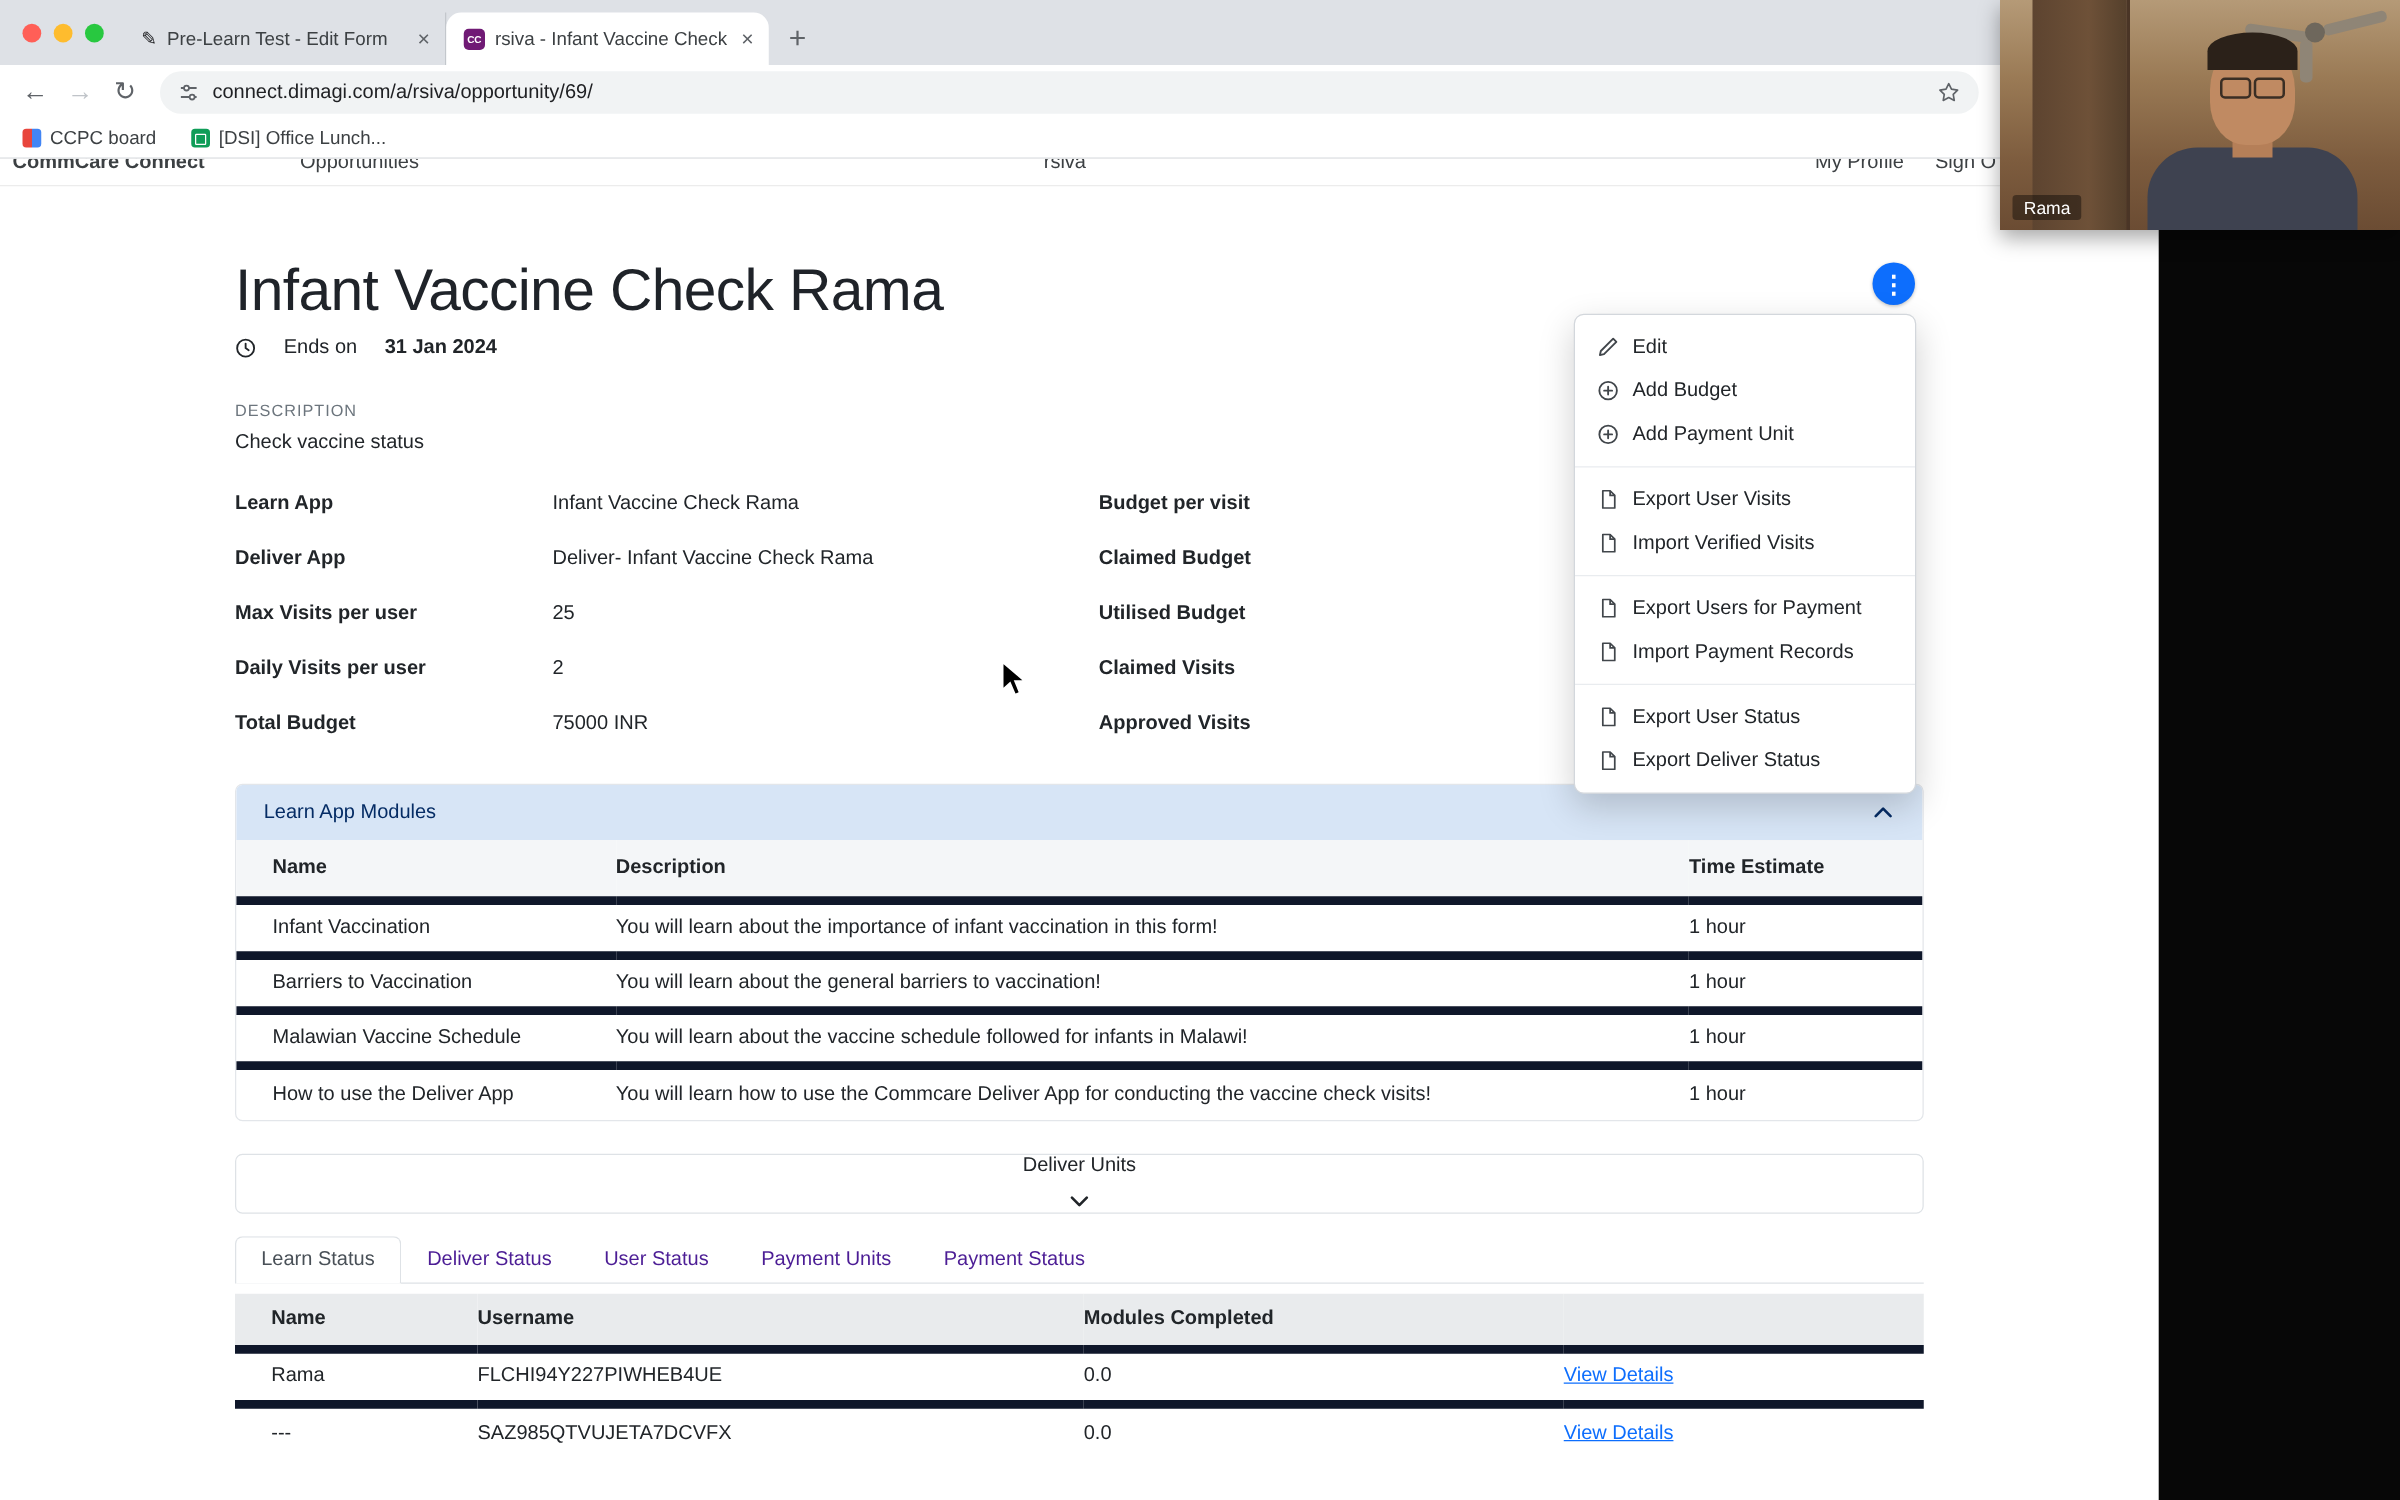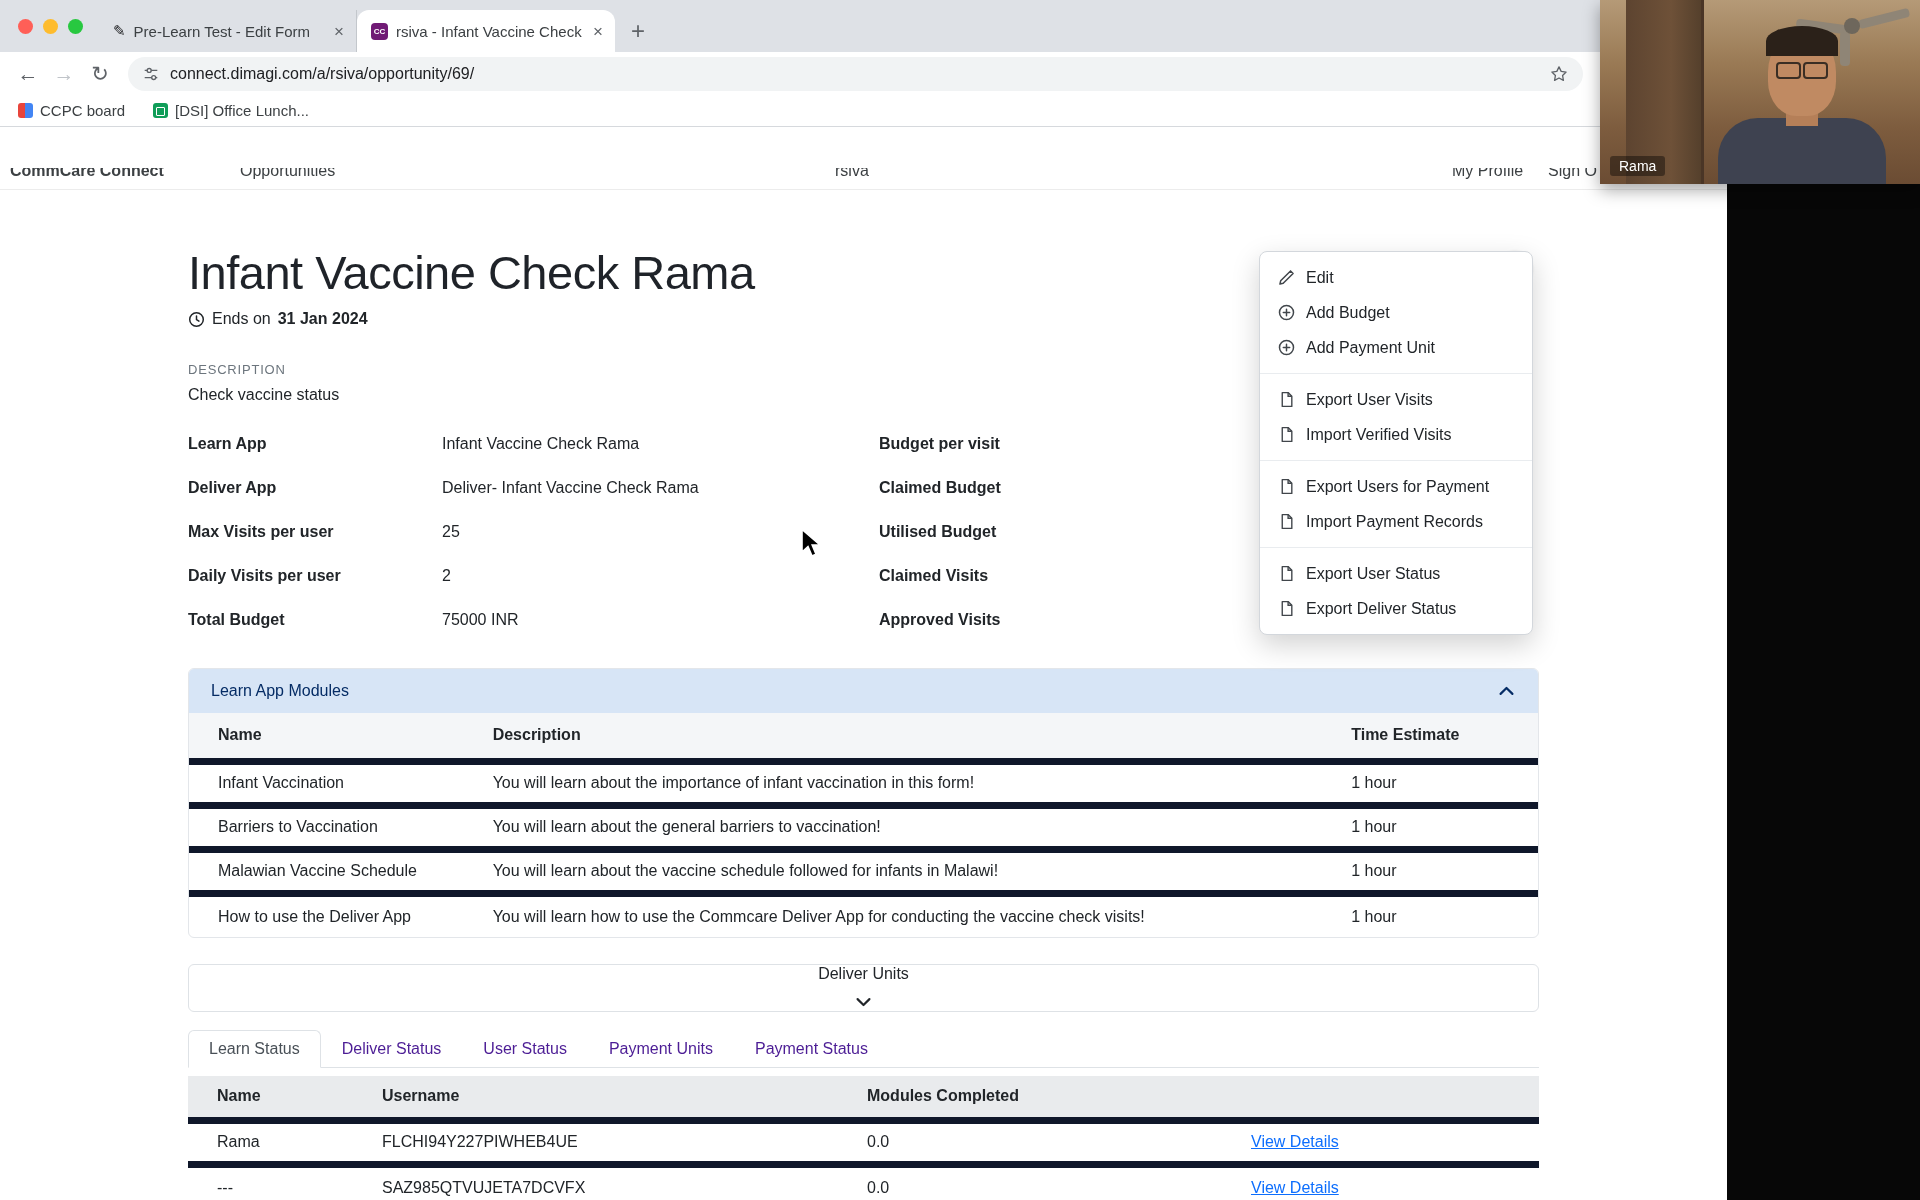--- a/index.html
+++ b/index.html
@@ -33,34 +33,34 @@
 
   .bookmarksrow { position:absolute; left:0; top:95px; width:100%; height:32px; background:#fff; border-bottom:1px solid #d6d9dd; display:flex; align-items:center; gap:28px; padding:0 18px; }
   .bookmark { display:flex; align-items:center; gap:7px; font-size:15px; color:#3c4043; }
   .bm-icon-board { width:15px; height:15px; border-radius:3px; background:linear-gradient(90deg,#e8453c 50%,#4285f4 50%); }
   .bm-icon-sheet { width:15px; height:15px; border-radius:3px; background:#0f9d58; position:relative; }
   .bm-icon-sheet::after { content:""; position:absolute; left:3px; top:4px; right:3px; height:7px; border:1px solid #fff; border-radius:1px; }
 
   
   .viewport { position:absolute; left:0; top:127px; width:100%; height:1073px; background:#fff; overflow:hidden; }
 
-  .topnav { height:22px; overflow:hidden; position:relative; border-bottom:1px solid #ececec;margin-top:41px; }
+  .topnav { height:22px; overflow:hidden; position:relative; border-bottom:1px solid #ececec; }
   .topnav-inner { position:absolute; top:-17px; left:0; width:100%; height:40px; }
   .topnav-inner span { position:absolute; top:0; height:40px; line-height:40px; font-size:16px; color:#3c4043; white-space:nowrap; }
   .nav-brand { left:10px; font-size:18px; font-weight:bold; color:#1b1b1b; }
   .nav-opps { left:240px; }
   .nav-org { left:835px;text-align:center; }
   .nav-profile { left:1452px; }
   .nav-signout { left:1548px; }
 
   .content { position:relative; width:1351px; margin:12px auto; color:#212529; }
 
   .page-header { position:relative; margin-top:56px; }
   .page-title { font-size:47px; font-weight:500; letter-spacing:-0.5px; color:#1f2329; line-height:1.15; }
-  .ends-on { margin-top:10px; display:flex; align-items:center; gap:7px; font-size:16px; color:#212529; }
+  .ends-on { margin-top:10px; display:flex; align-items:center; gap:22px; font-size:16px; color:#212529; }
   .ends-on b { font-weight:bold; }
   .fab { position:absolute; right:7px; top:5px; width:34px; height:34px; border-radius:50%; background:#0d6efd; color:#fff; display:flex; align-items:center; justify-content:center; font-size:20px; font-weight:bold; box-shadow:0 1px 3px rgba(0,0,0,.25); }
 
   .description { margin-top:34px; }
   .desc-label { font-size:13px; color:#6c757d; letter-spacing:.8px; }
   .desc-text { margin-top:9px; font-size:16px; }
 
   .details { margin-top:18px; display:grid; grid-template-columns:254px 437px 254px 1fr; grid-auto-rows:44px; align-items:center; font-size:16px; }
   .d-label { font-weight:bold; }
 

